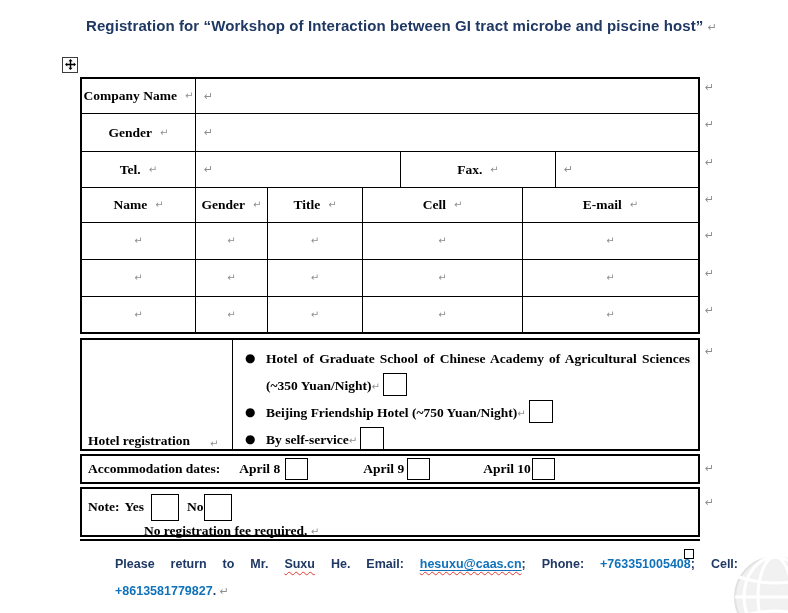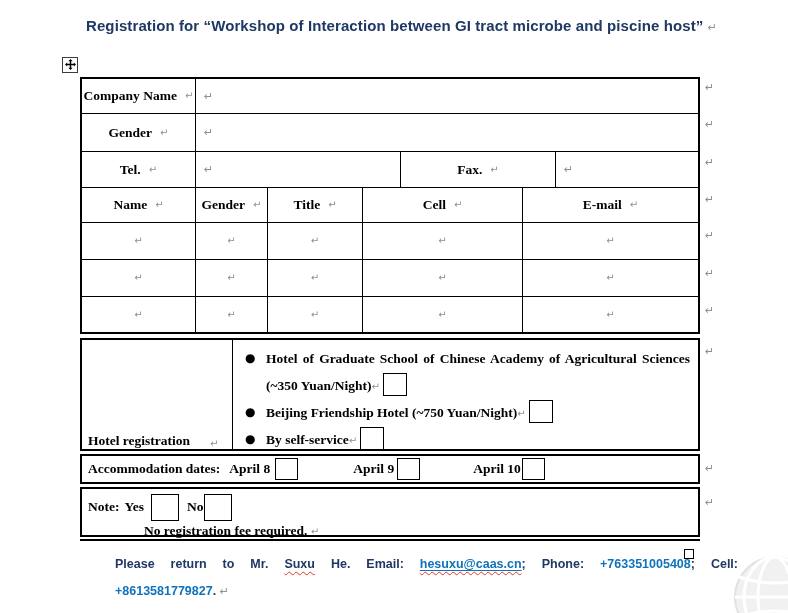--- a/index.html
+++ b/index.html
@@ -224,21 +224,21 @@
       </div>
       <div class="opt">
         <span class="bullet">●</span><span>By self-service</span><span class="mark">↵</span><span class="cb cb-h"></span>
       </div>
     </div>
   </div>
 
   <div class="section sec-c">
     <div class="inner bold13">
       <span>Accommodation dates:</span>
-      <span style="margin-left:9px">April 8</span>
+      <span style="margin-left:19px">April 8</span>
       <span class="cb cb-a" style="margin-left:5px"></span>
       <span style="margin-left:55px">April 9</span>
       <span class="cb cb-a" style="margin-left:3px"></span>
       <span style="margin-left:53px">April 10</span>
       <span class="cb cb-a" style="margin-left:1px"></span>
     </div>
   </div>
 
   <div class="section sec-d">
     <div class="note-line1 bold13">

